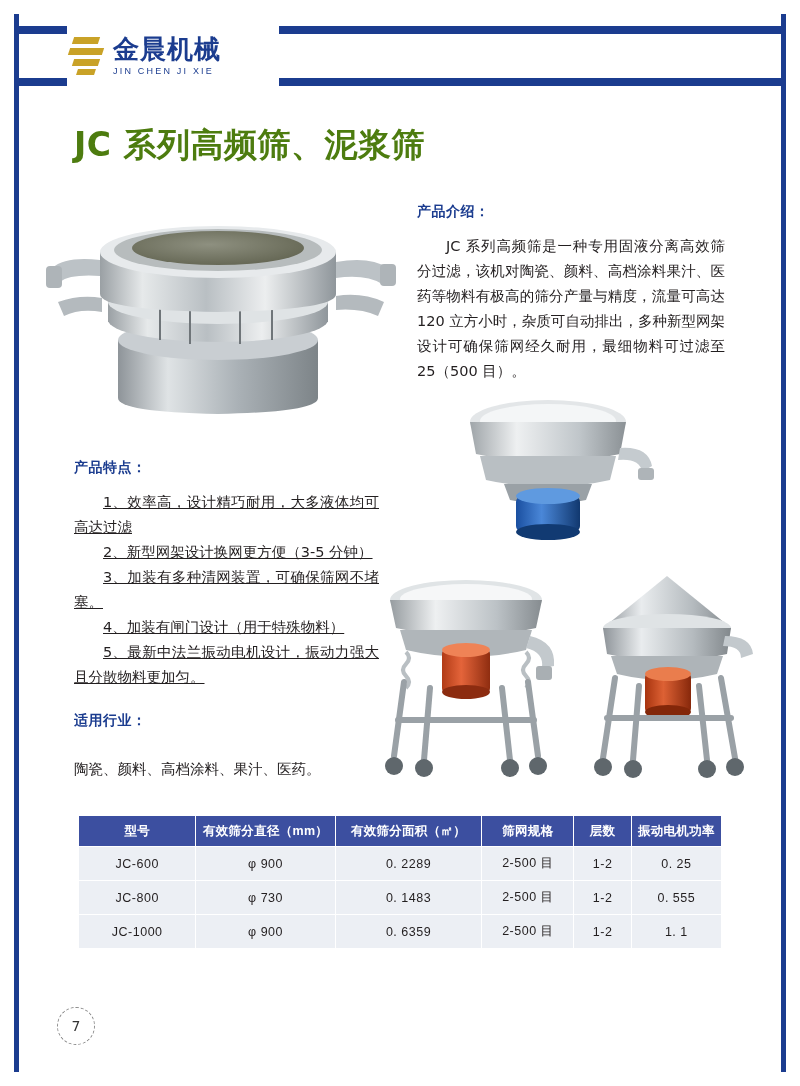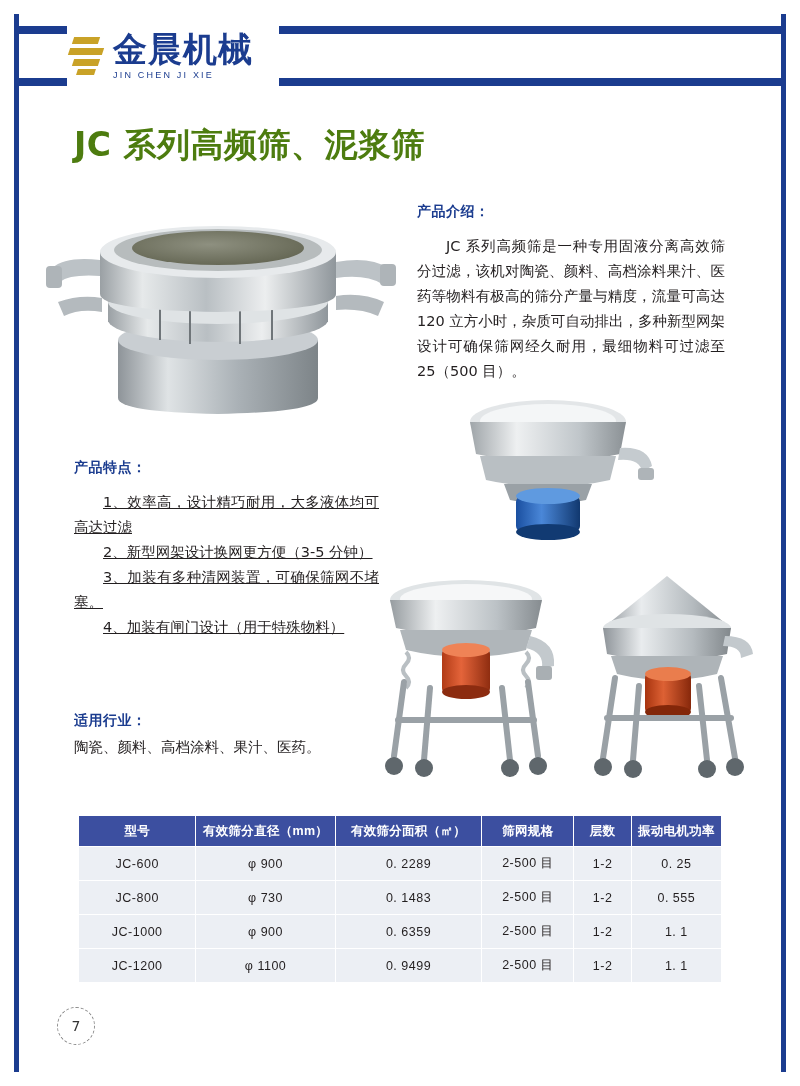--- a/index.html
+++ b/index.html
@@ -75,21 +75,21 @@
   .logo-mark .b1 { left: 6px; top: 2px; width: 26px; height: 7px; transform: skewX(-18deg); }
   .logo-mark .b2 { left: 2px; top: 13px; width: 34px; height: 7px; transform: skewX(-18deg); }
   .logo-mark .b3 { left: 6px; top: 24px; width: 26px; height: 7px; transform: skewX(-18deg); }
   .logo-mark .b4 { left: 10px; top: 34px; width: 18px; height: 6px; transform: skewX(-18deg); }
   .logo-text {
     display: flex;
     flex-direction: column;
     justify-content: center;
   }
   .logo-cn {
-    font-size: 34px;
+    font-size: 26px;
     font-weight: bold;
     color: #1b3c8f;
     letter-spacing: 1px;
     line-height: 1.05;
     font-family: "DejaVu Sans", sans-serif;
   }
   .logo-en {
     font-size: 9px;
     color: #1b3c8f;
     letter-spacing: 2.2px;
@@ -139,21 +139,21 @@
     left: 74px; top: 490px;
     width: 305px;
   }
   #features-list .fitem {
     text-indent: 29px;
     margin: 0;
     text-decoration: underline;
   }
   #industries-body {
     position: absolute;
-    left: 74px; top: 735px;
+    left: 74px; top: 757px;
     width: 320px;
   }
 
   
   .photo { position: absolute; }
 
   
   #photo-main { left: 40px; top: 190px; width: 360px; height: 235px; }
 
   
@@ -301,20 +301,21 @@
     <path d="M168 60 Q196 58 200 78 L190 84 Q188 70 166 72 Z" fill="#c5cbcf"></path>
     <rect x="186" y="80" width="16" height="12" rx="3" fill="#aeb4b8"></rect>
   </svg>
 
   <div class="sec-heading" id="features-heading">产品特点：</div>
   <div class="body-text" id="features-list">
     <p class="fitem">1、效率高，设计精巧耐用，大多液体均可高达过滤</p>
     <p class="fitem">2、新型网架设计换网更方便（3-5 分钟）</p>
     <p class="fitem">3、加装有多种清网装置，可确保筛网不堵塞。</p>
     <p class="fitem">4、加装有闸门设计（用于特殊物料）</p>
+    <p class="fitem">5、最新中法兰振动电机设计，振动力强大且分散物料更加匀。</p>
   </div>
 
   <svg class="photo" style="left:370px; top:570px; width:200px; height:215px;" viewBox="0 0 200 215">
     <defs>
       <linearGradient id="s4" x1="0" y1="0" x2="1" y2="0">
         <stop offset="0" stop-color="#969ca0"></stop>
           <stop offset="0.3" stop-color="#eef0f1"></stop>
         <stop offset="0.7" stop-color="#bcc2c6"></stop>
           <stop offset="1" stop-color="#868c90"></stop>
       </linearGradient>
@@ -427,26 +428,18 @@
         <td>0. 555</td>
       </tr>
       <tr>
         <td>JC-1000</td>
         <td>φ 900</td>
         <td>0. 6359</td>
         <td>2-500 目</td>
         <td>1-2</td>
         <td>1. 1</td>
       </tr>
-      <tr>
-        <td>JC-1200</td>
-        <td>φ 1100</td>
-        <td>0. 9499</td>
-        <td>2-500 目</td>
-        <td>1-2</td>
-        <td>1. 1</td>
-      </tr>
     </tbody>
   </table>
 
   <div class="page-number">7</div>
 
 </div>
 
 </body></html>

